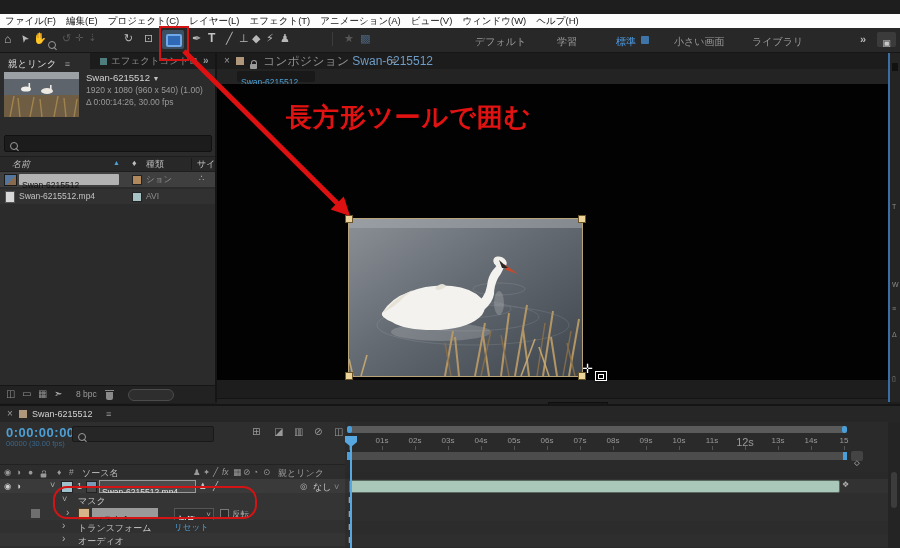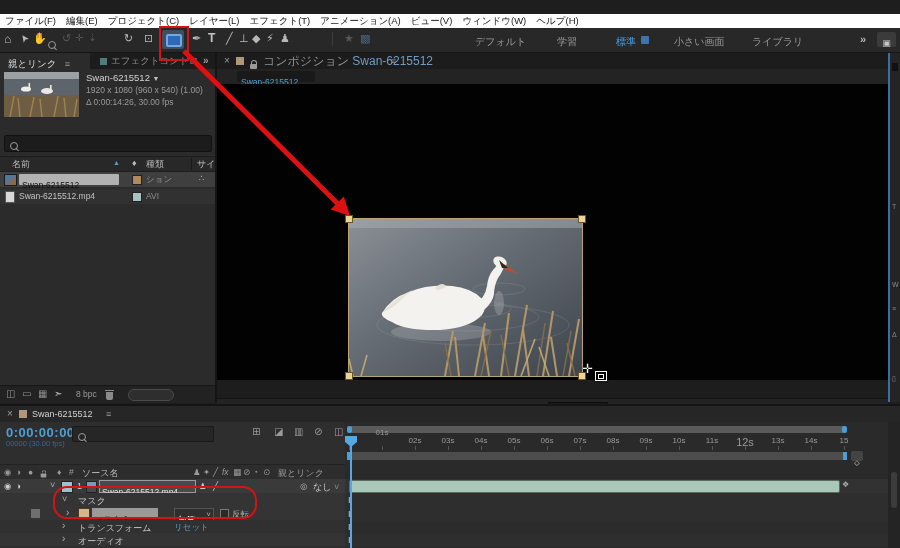--- a/index.html
+++ b/index.html
@@ -111,21 +111,21 @@
       <span style="font-size:7px;color:#c0c0c0;">▼</span>
     </span>
     <span class="ab tx" style="left:86px;top:32px;font-size:8.5px;color:#9a9a9a;">1920 x 1080  (960 x 540) (1.00)</span>
     <span class="ab tx" style="left:86px;top:44px;font-size:8.5px;color:#9a9a9a;">Δ 0:00:14:26, 30.00 fps</span>
 
     <div class="ab" style="left:4px;top:82px;width:206px;height:15px;background:#1c1c1c;border:1px solid #111;border-radius:2px;">
       <span class="mag" style="margin:3px 0 0 5px;"></span>
     </div>
 
     <div class="ab" style="left:0;top:103px;width:215px;height:14px;background:#282828;border-top:1px solid #1e1e1e;border-bottom:1px solid #1e1e1e;">
-      <span class="ab tx" style="left:12px;top:1px;font-size:9px;color:#bdbdbd;">名前</span>
+      <span class="ab tx" style="left:12px;top:1px;font-size:9px;color:#bdbdbd;font-style:italic;">名前</span>
       <span class="ab" style="left:113px;top:2px;font-size:7px;color:#4e9fd4;">▲</span>
       <span class="ab" style="left:132px;top:1px;font-size:9px;color:#bdbdbd;">♦</span>
       <span class="ab tx" style="left:146px;top:1px;font-size:9px;color:#bdbdbd;">種類</span>
       <span class="ab" style="left:191px;top:1px;width:1px;height:12px;background:#1a1a1a;"></span>
       <span class="ab tx" style="left:197px;top:1px;font-size:9px;color:#bdbdbd;">サイ</span>
     </div>
 
     <div class="ab" style="left:0;top:119px;width:215px;height:15px;background:#3f3f3f;">
       <span class="ab" style="left:4px;top:2px;width:11px;height:10px;background:linear-gradient(135deg,#54759c 55%,#8a6a4c 55%);border:1px solid #1a1a1a;"></span>
       <span class="ab" style="left:19px;top:1.5px;width:100px;height:11px;background:#b2b2b2;border-radius:1px;">
@@ -293,21 +293,21 @@
     <span class="ab" style="left:294px;top:20px;font-size:10px;color:#9a9a9a;">▥</span>
     <span class="ab" style="left:314px;top:20px;font-size:10px;color:#9a9a9a;">⊘</span>
     <span class="ab" style="left:334px;top:20px;font-size:10px;color:#9a9a9a;">◫</span>
 
     <div class="ab" style="left:345px;top:16px;width:543px;height:50px;background:#2a2a2a;">
       <div class="ab" style="left:4px;top:4px;width:496px;height:7px;background:#5a5a5a;border-radius:3px;"></div>
       <span class="ab" style="left:2px;top:4px;width:5px;height:7px;background:#4a9fd8;border-radius:2px;"></span>
       <span class="ab" style="left:497px;top:4px;width:5px;height:7px;background:#4a9fd8;border-radius:2px;"></span>
 
       <span class="ab" style="left:4px;  top:14px;font-size:8px;color:#9a9a9a;transform:translateX(-30%);">0s</span>
-      <span class="ab" style="left:37px; top:6px;font-size:8px;color:#9a9a9a;transform:translateX(-50%);">01s</span>
+      <span class="ab" style="left:37px; top:14px;font-size:8px;color:#9a9a9a;transform:translateX(-50%);">01s</span>
       <span class="ab" style="left:70px; top:14px;font-size:8px;color:#9a9a9a;transform:translateX(-50%);">02s</span>
       <span class="ab" style="left:103px;top:14px;font-size:8px;color:#9a9a9a;transform:translateX(-50%);">03s</span>
       <span class="ab" style="left:136px;top:14px;font-size:8px;color:#9a9a9a;transform:translateX(-50%);">04s</span>
       <span class="ab" style="left:169px;top:14px;font-size:8px;color:#9a9a9a;transform:translateX(-50%);">05s</span>
       <span class="ab" style="left:202px;top:14px;font-size:8px;color:#9a9a9a;transform:translateX(-50%);">06s</span>
       <span class="ab" style="left:235px;top:14px;font-size:8px;color:#9a9a9a;transform:translateX(-50%);">07s</span>
       <span class="ab" style="left:268px;top:14px;font-size:8px;color:#9a9a9a;transform:translateX(-50%);">08s</span>
       <span class="ab" style="left:301px;top:14px;font-size:8px;color:#9a9a9a;transform:translateX(-50%);">09s</span>
       <span class="ab" style="left:334px;top:14px;font-size:8px;color:#9a9a9a;transform:translateX(-50%);">10s</span>
       <span class="ab" style="left:367px;top:14px;font-size:8px;color:#9a9a9a;transform:translateX(-50%);">11s</span>
@@ -413,15 +413,16 @@
     <div class="ab" style="left:888px;top:16px;width:12px;height:128px;background:#242424;">
       <span class="ab" style="left:3px;top:50px;width:6px;height:36px;background:#3c3c3c;border-radius:3px;"></span>
     </div>
   </div>
 
   <div class="ab" style="left:159px;top:26px;width:26px;height:31px;border:2.5px solid #d41414;z-index:60;"></div>
   <svg class="ab" width="900" height="548" viewBox="0 0 900 548" style="left:0;top:0;z-index:60;pointer-events:none;">
     <line x1="184" y1="51" x2="338" y2="204" stroke="#dd1111" stroke-width="5"></line>
     <polygon points="350,216 330.6,209.6 343.8,196.4" fill="#dd1111"></polygon>
   </svg>
+  <div class="ab tx" style="left:286px;top:100px;z-index:60;font-size:26px;font-weight:bold;color:#e01212;letter-spacing:1px;text-shadow:1px 1px 2px rgba(0,0,0,0.65);">長方形ツールで囲む</div>
   <div class="ab" style="left:53px;top:486px;width:200px;height:29px;border:2.5px solid #d41414;border-radius:14px;z-index:60;"></div>
 
 </div>
 
 </body></html>

